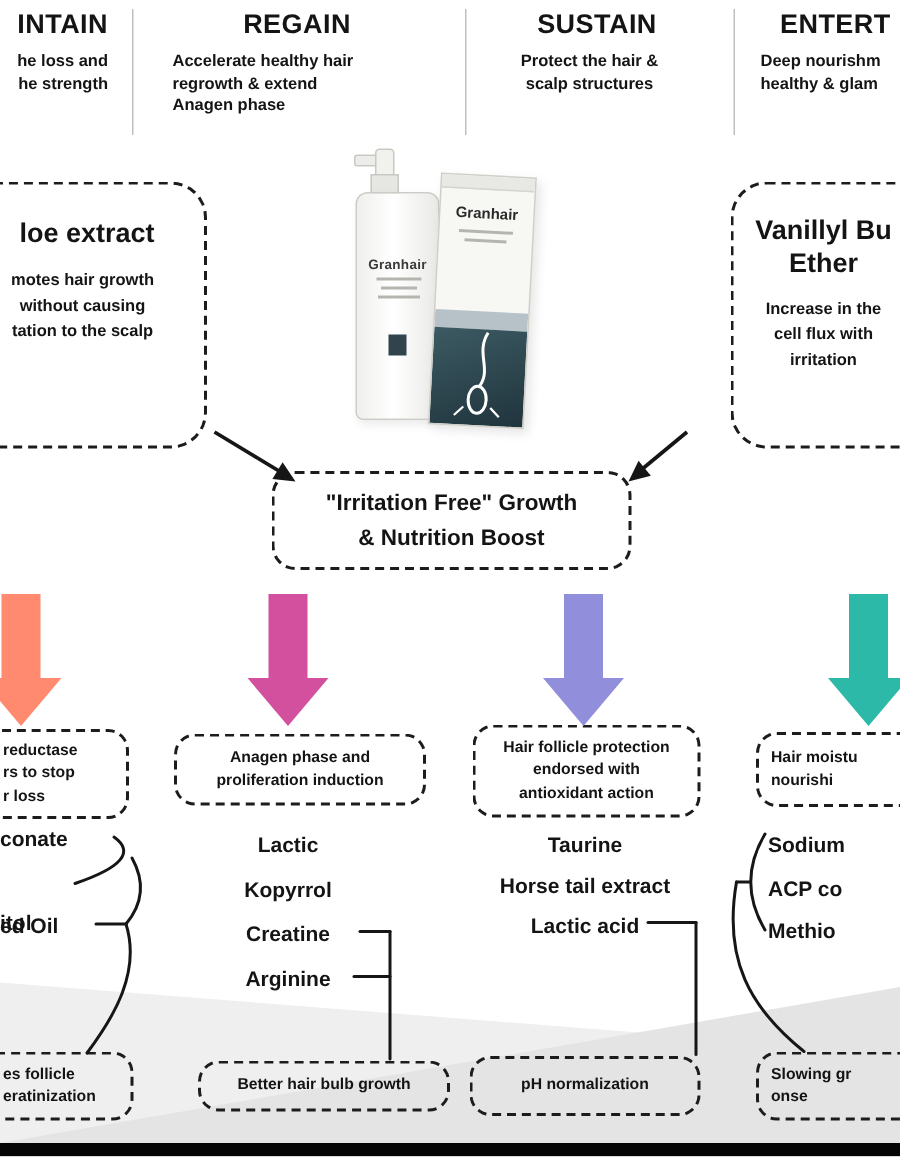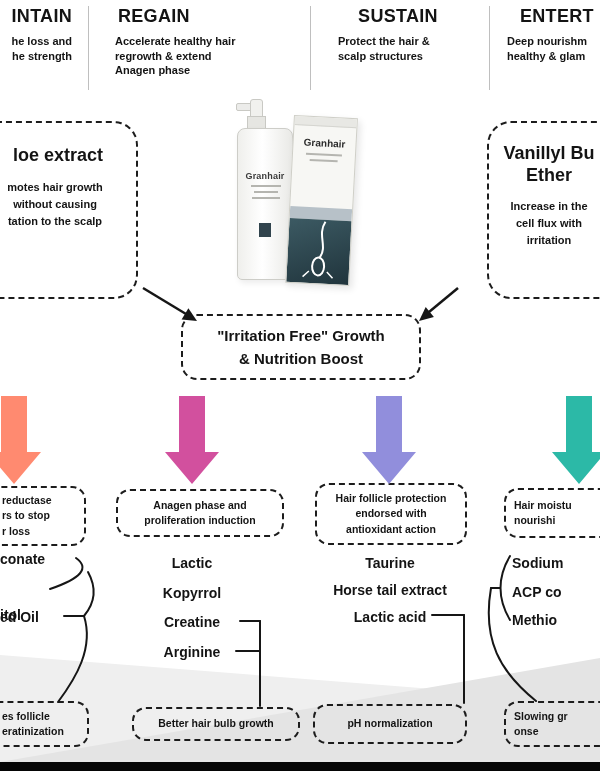--- a/index.html
+++ b/index.html
@@ -52,30 +52,30 @@
   <svg class="overlay" width="600" height="771" style="z-index:0">
     <polygon points="0,655 600,702 600,771 0,771" fill="#efefef"></polygon>
     <polygon points="0,762 600,658 600,771 0,771" fill="#e4e4e4"></polygon>
   </svg>
 
   <div class="vdiv" style="left:88px"></div>
   <div class="vdiv" style="left:310px"></div>
   <div class="vdiv" style="left:489px"></div>
 
   <div class="hdr" style="left:-88px;width:160px;text-align:right">INTAIN</div>
-  <div class="hdr" style="left:118px;width:160px;">REGAIN</div>
+  <div class="hdr" style="left:118px;width:160px;text-align:center">REGAIN</div>
   <div class="hdr" style="left:318px;width:160px;text-align:center">SUSTAIN</div>
   <div class="hdr" style="left:520px;width:120px;text-align:left">ENTERT</div>
 
   <div class="sub" style="left:-60px;width:132px;text-align:right">he loss and
 he strength</div>
   <div class="sub" style="left:115px;width:166px;">Accelerate healthy hair
 regrowth &amp; extend
 Anagen phase</div>
-  <div class="sub" style="left:338px;width:146px;">Protect the hair &amp;
+  <div class="sub" style="left:320px;width:146px;text-align:center">Protect the hair &amp;
 scalp structures</div>
   <div class="sub" style="left:507px;width:150px;text-align:left">Deep nourishm
 healthy &amp; glam</div>
 
   <div class="dashbox" style="left:-48px;top:121px;width:186px;height:178px">
     <div class="side-title" style="margin-top:22px;padding-left:26px">loe extract</div>
     <div class="side-body" style="padding-left:26px;padding-right:6px">motes hair growth
 without causing
 tation to the scalp</div>
   </div>

